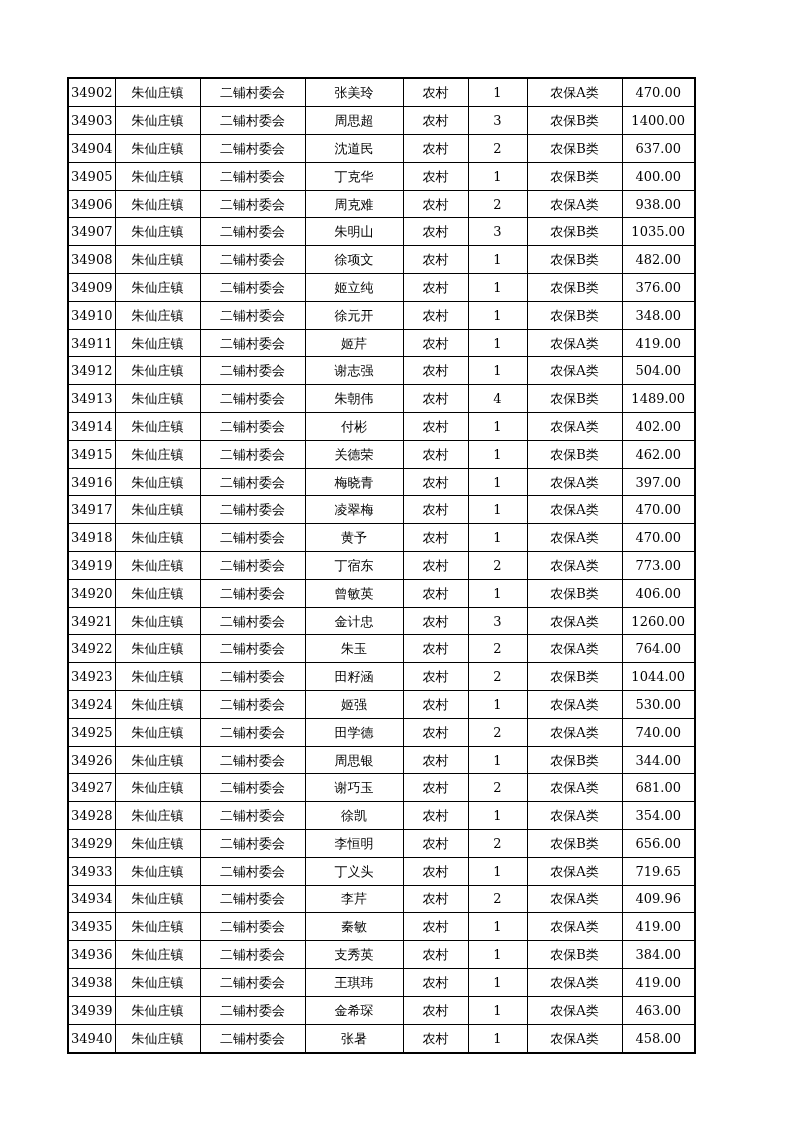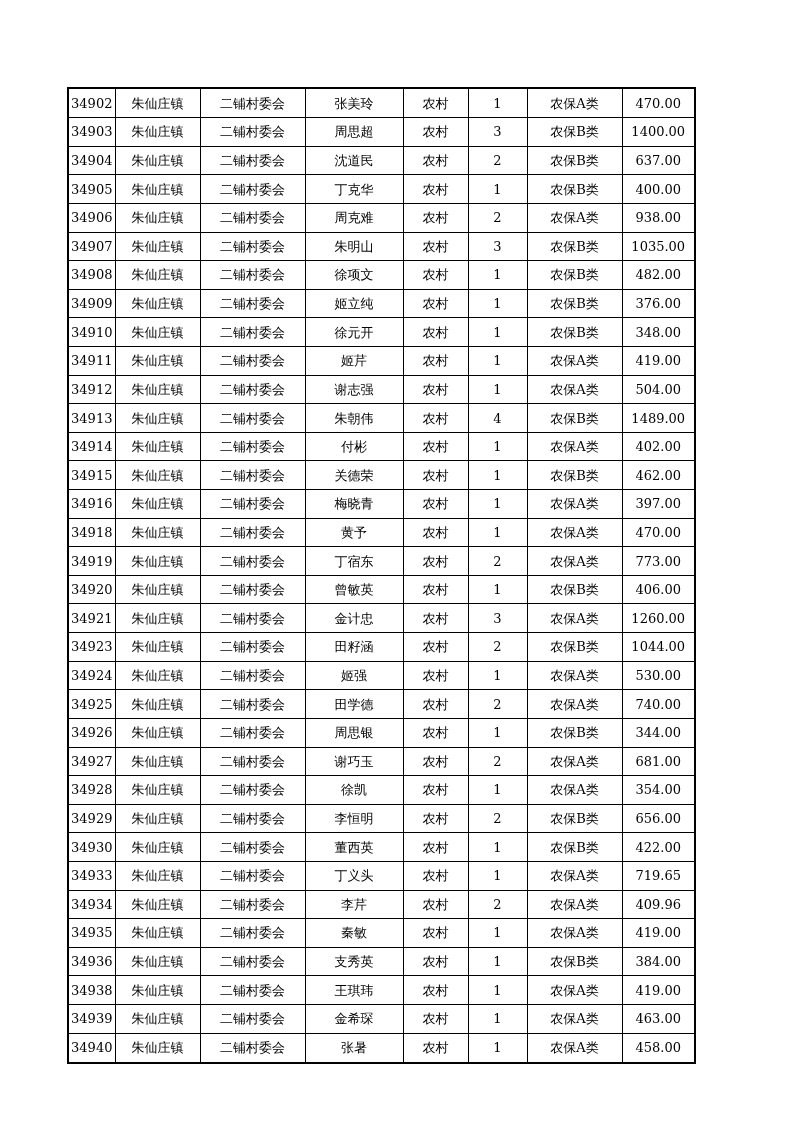--- a/index.html
+++ b/index.html
@@ -10,21 +10,21 @@
   body {
     width: 793px;
     height: 1122px;
     position: relative;
     font-family: "DejaVu Serif", "Liberation Serif", serif;
     color: #000000;
   }
   .sheet-table {
     position: absolute;
     left: 67px;
-    top: 87px;
+    top: 77px;
     width: 627px;
     height: 977px;
     border-collapse: collapse;
     table-layout: fixed;
     border: 2px solid #000000;
   }
   .sheet-table td {
     border: 1px solid #000000;
     text-align: center;
     vertical-align: middle;
@@ -203,20 +203,30 @@
           <td>34916</td>
           <td>朱仙庄镇</td>
           <td>二铺村委会</td>
           <td>梅晓青</td>
           <td>农村</td>
           <td>1</td>
           <td>农保A类</td>
           <td>397.00</td>
         </tr>
         <tr>
+          <td>34917</td>
+          <td>朱仙庄镇</td>
+          <td>二铺村委会</td>
+          <td>凌翠梅</td>
+          <td>农村</td>
+          <td>1</td>
+          <td>农保A类</td>
+          <td>470.00</td>
+        </tr>
+        <tr>
           <td>34918</td>
           <td>朱仙庄镇</td>
           <td>二铺村委会</td>
           <td>黄予</td>
           <td>农村</td>
           <td>1</td>
           <td>农保A类</td>
           <td>470.00</td>
         </tr>
         <tr>
@@ -243,20 +253,30 @@
           <td>34921</td>
           <td>朱仙庄镇</td>
           <td>二铺村委会</td>
           <td>金计忠</td>
           <td>农村</td>
           <td>3</td>
           <td>农保A类</td>
           <td>1260.00</td>
         </tr>
         <tr>
+          <td>34922</td>
+          <td>朱仙庄镇</td>
+          <td>二铺村委会</td>
+          <td>朱玉</td>
+          <td>农村</td>
+          <td>2</td>
+          <td>农保A类</td>
+          <td>764.00</td>
+        </tr>
+        <tr>
           <td>34923</td>
           <td>朱仙庄镇</td>
           <td>二铺村委会</td>
           <td>田籽涵</td>
           <td>农村</td>
           <td>2</td>
           <td>农保B类</td>
           <td>1044.00</td>
         </tr>
         <tr>
@@ -311,30 +331,20 @@
         </tr>
         <tr>
           <td>34929</td>
           <td>朱仙庄镇</td>
           <td>二铺村委会</td>
           <td>李恒明</td>
           <td>农村</td>
           <td>2</td>
           <td>农保B类</td>
           <td>656.00</td>
-        </tr>
-        <tr>
-          <td>34930</td>
-          <td>朱仙庄镇</td>
-          <td>二铺村委会</td>
-          <td>董西英</td>
-          <td>农村</td>
-          <td>1</td>
-          <td>农保B类</td>
-          <td>422.00</td>
         </tr>
         <tr>
           <td>34933</td>
           <td>朱仙庄镇</td>
           <td>二铺村委会</td>
           <td>丁义头</td>
           <td>农村</td>
           <td>1</td>
           <td>农保A类</td>
           <td>719.65</td>

